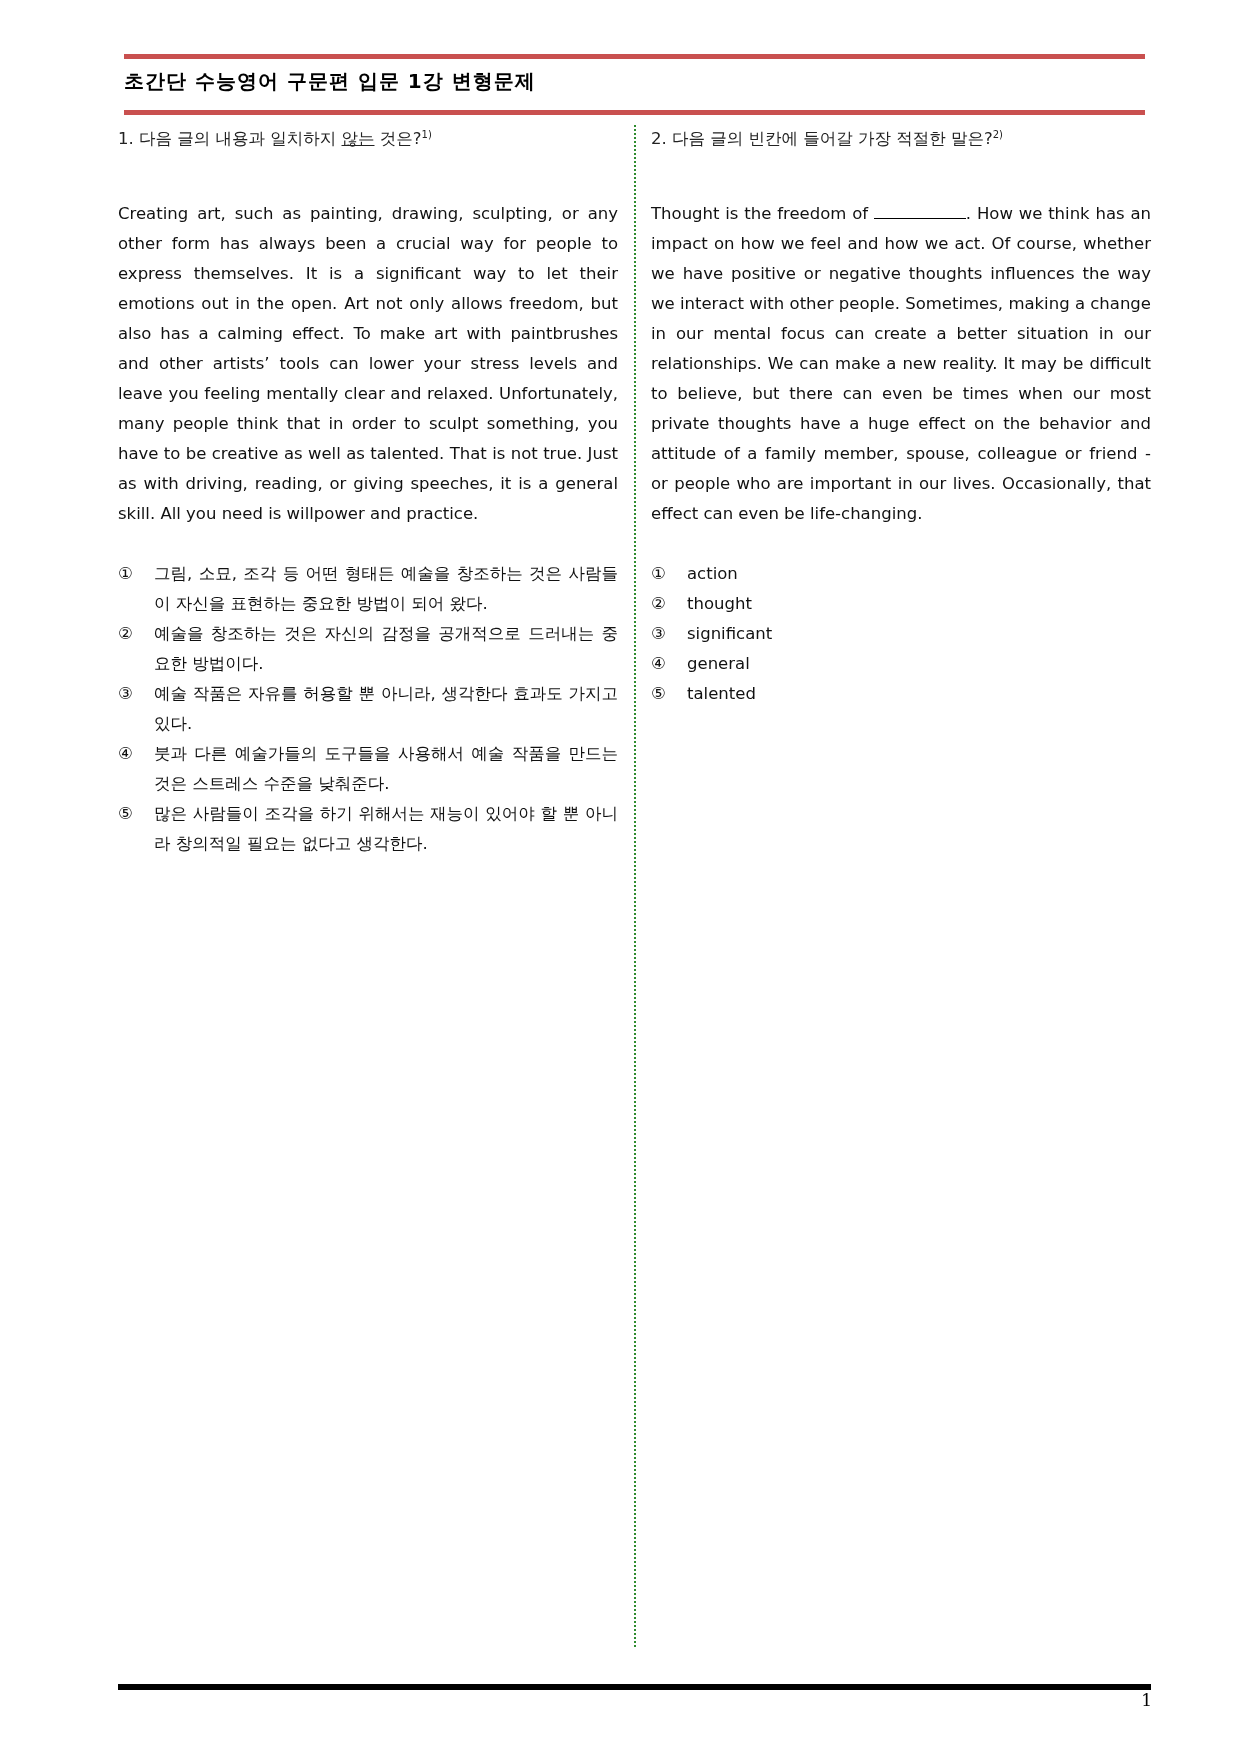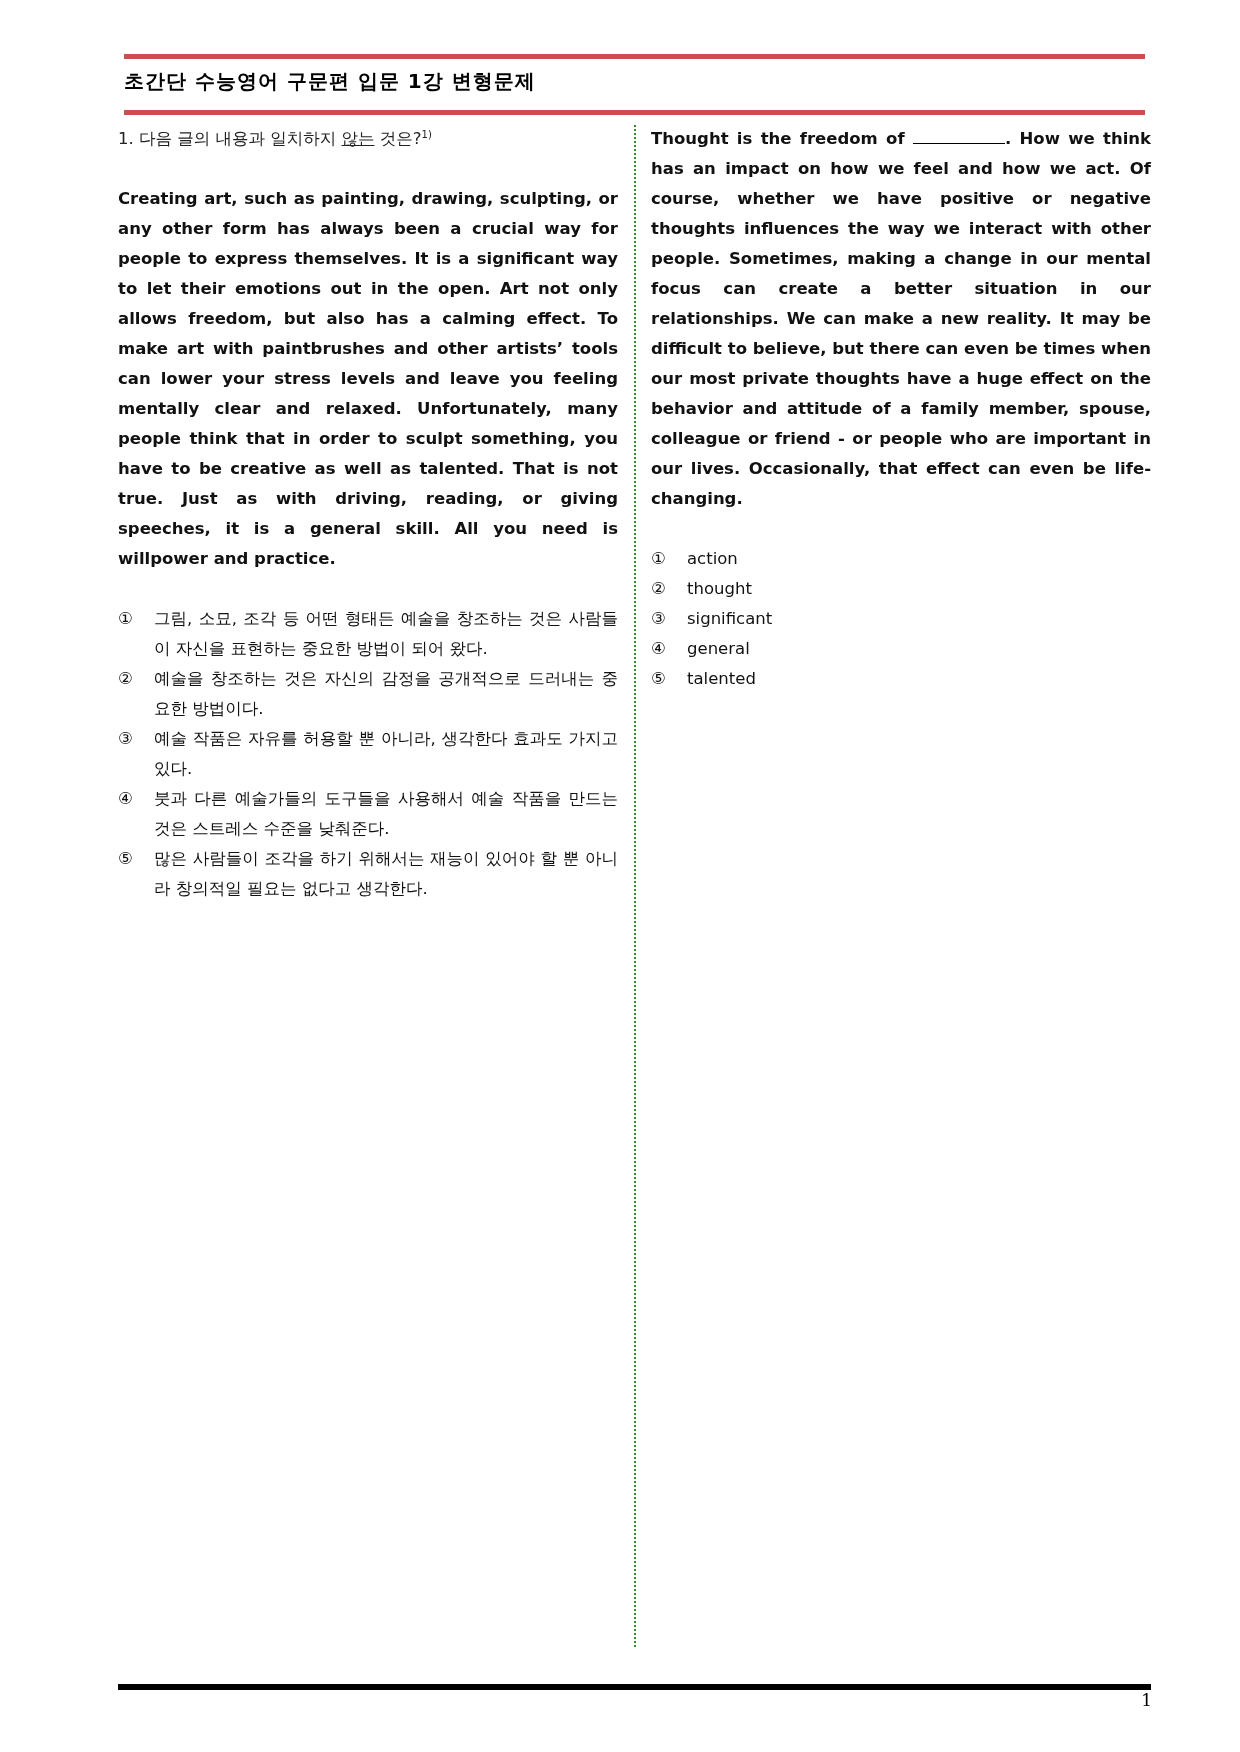--- a/index.html
+++ b/index.html
@@ -14,24 +14,24 @@
       position: absolute; top: 68px; left: 124px; width: 1021px; text-align: left;
       font-size: 20px; font-weight: bold; letter-spacing: 1px; color: #000;
     }
     .divider {
       position: absolute; left: 634px; top: 125px; height: 1522px; width: 0;
       border-left: 2px dotted #2e8b2e;
     }
     .col { position: absolute; top: 124px; width: 500px; font-size: 16.5px; line-height: 30px; }
     .col.left { left: 118px; }
     .col.right { left: 651px; }
-    .question { margin: 0 0 30px 0; white-space: nowrap; color: #222; }
+    .question { margin: 0 0 45px 0; white-space: nowrap; color: #222; }
     .question u { text-decoration: underline; }
     .footnote-ref { font-size: 10px; vertical-align: super; line-height: 0; }
-    .passage { margin: 0 0 30px 0; text-align: justify; font-weight: bold; }
+    .passage { margin: 0 0 30px 0; text-align: justify; }
     .blank { display: inline-block; width: 92px; border-bottom: 1px solid #000; height: 18px; vertical-align: baseline; }
     .choices { margin: 0; padding: 0; list-style: none; }
     .choice { display: flex; text-align: justify; }
     .choice .num { flex: 0 0 auto; width: 28px; }
     .choice .txt { flex: 1; text-align: justify; margin-left: 8px; }
     .bottom-bar { position: absolute; left: 118px; width: 1033px; top: 1684px; height: 6px; background: #000; }
     .page-number {
       position: absolute; top: 1690px; left: 1138px; width: 14px; text-align: right;
       font-family: "DejaVu Serif", serif; font-size: 17px; color: #000;
     }
@@ -71,20 +71,24 @@
       <span class="txt">붓과 다른 예술가들의 도구들을 사용해서 예술 작품을 만드는 것은 스트레스 수준을 낮춰준다.</span>
     </li>
     <li class="choice">
       <span class="num">⑤</span>
       <span class="txt">많은 사람들이 조각을 하기 위해서는 재능이 있어야 할 뿐 아니라 창의적일 필요는 없다고 생각한다.</span>
     </li>
   </ul>
 </div>
 
 <div class="col right">
+  <p class="question">
+    <span>2.</span>
+    <span>다음 글의 빈칸에 들어갈 가장 적절한 말은?</span><span class="footnote-ref">2)</span>
+  </p>
   <p class="passage">
     <span>Thought is the freedom of</span>
     <span class="blank"></span><span>. How we think has an impact on how we feel and how we act. Of course, whether we have positive or negative thoughts influences the way we interact with other people. Sometimes, making a change in our mental focus can create a better situation in our relationships. We can make a new reality. It may be difficult to believe, but there can even be times when our most private thoughts have a huge effect on the behavior and attitude of a family member, spouse, colleague or friend - or people who are important in our lives. Occasionally, that effect can even be life-changing.</span>
   </p>
   <ul class="choices">
     <li class="choice">
       <span class="num">①</span>
       <span class="txt">action</span>
     </li>
     <li class="choice">

